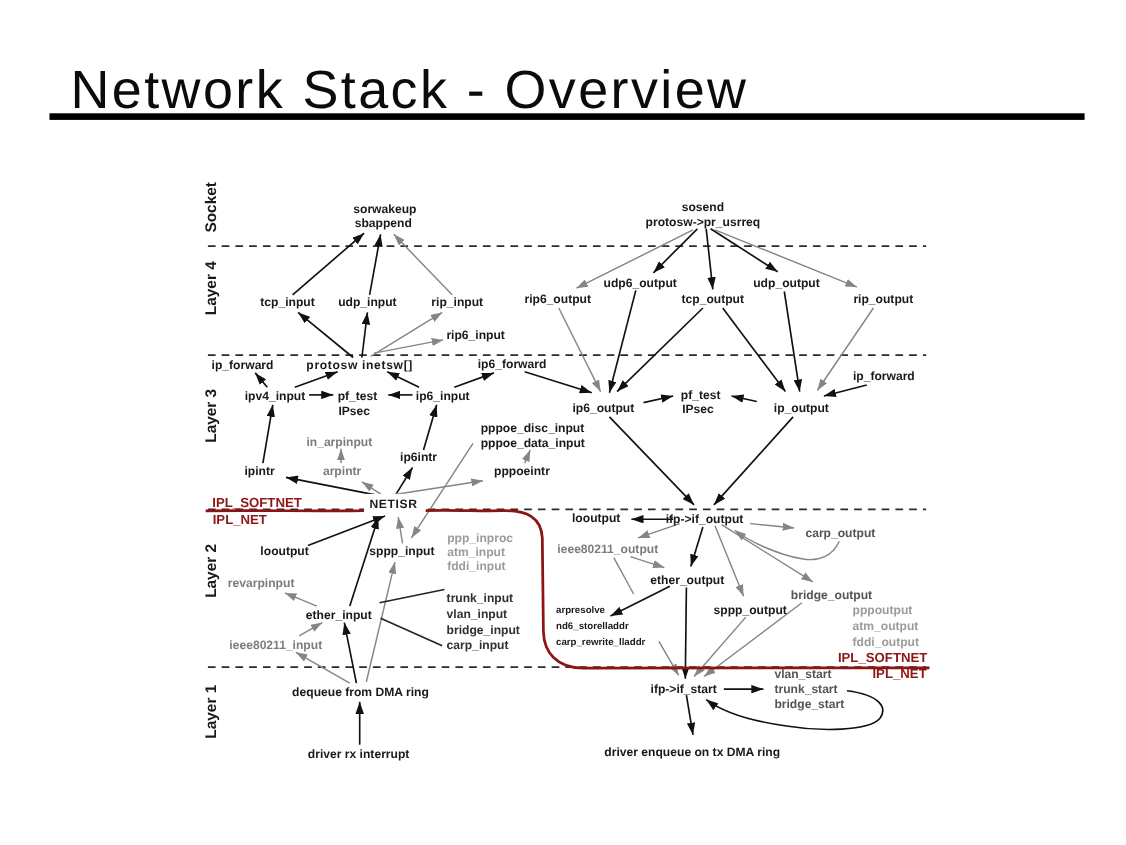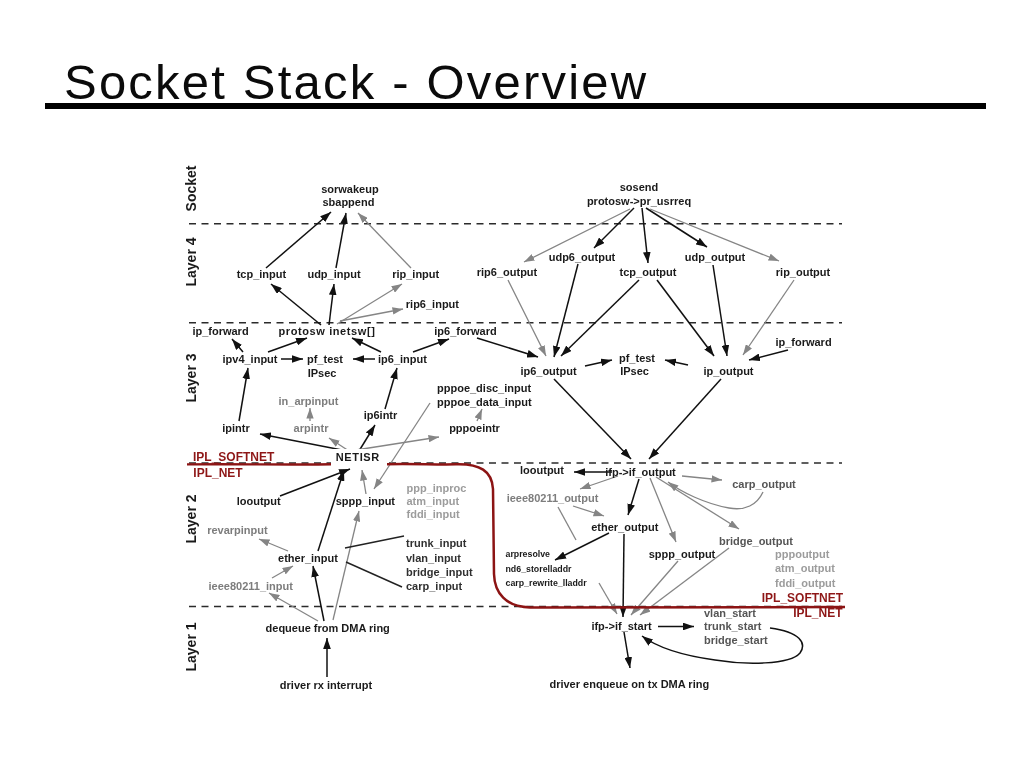--- a/index.html
+++ b/index.html
@@ -2,21 +2,21 @@
 <html><head>
 <meta charset="utf-8">
 <style>
 html,body{margin:0;padding:0;width:1024px;height:768px;background:#fff;overflow:hidden;}
 #title{position:absolute;left:64px;top:54px;font-family:"Liberation Sans",sans-serif;font-size:49px;font-weight:normal;color:#0b0b0b;letter-spacing:2.2px;white-space:nowrap;}
 #rule{position:absolute;left:45px;top:103px;width:941px;height:6px;background:#000;}
 #diag{position:absolute;left:0;top:0;}
 </style>
 </head>
 <body>
-<div id="title">Socket Stack - Overview</div>
+<div id="title">Network Stack - Overview</div>
 <div id="rule"></div>
 <div id="diag"><svg width="1024" height="768" viewBox="0 0 1024 768" font-family="Liberation Sans, sans-serif">
 <defs>
 <marker id="mb" viewBox="0 0 10 7" refX="10" refY="3.5" markerWidth="11" markerHeight="7.7" markerUnits="userSpaceOnUse" orient="auto">
           <path d="M0,0 L10,3.5 L0,7 z" fill="#111"></path>
         </marker>
 <marker id="mg" viewBox="0 0 10 7" refX="10" refY="3.5" markerWidth="10.5" markerHeight="7.4" markerUnits="userSpaceOnUse" orient="auto">
           <path d="M0,0 L10,3.5 L0,7 z" fill="#858585"></path>
         </marker>
 </defs>

